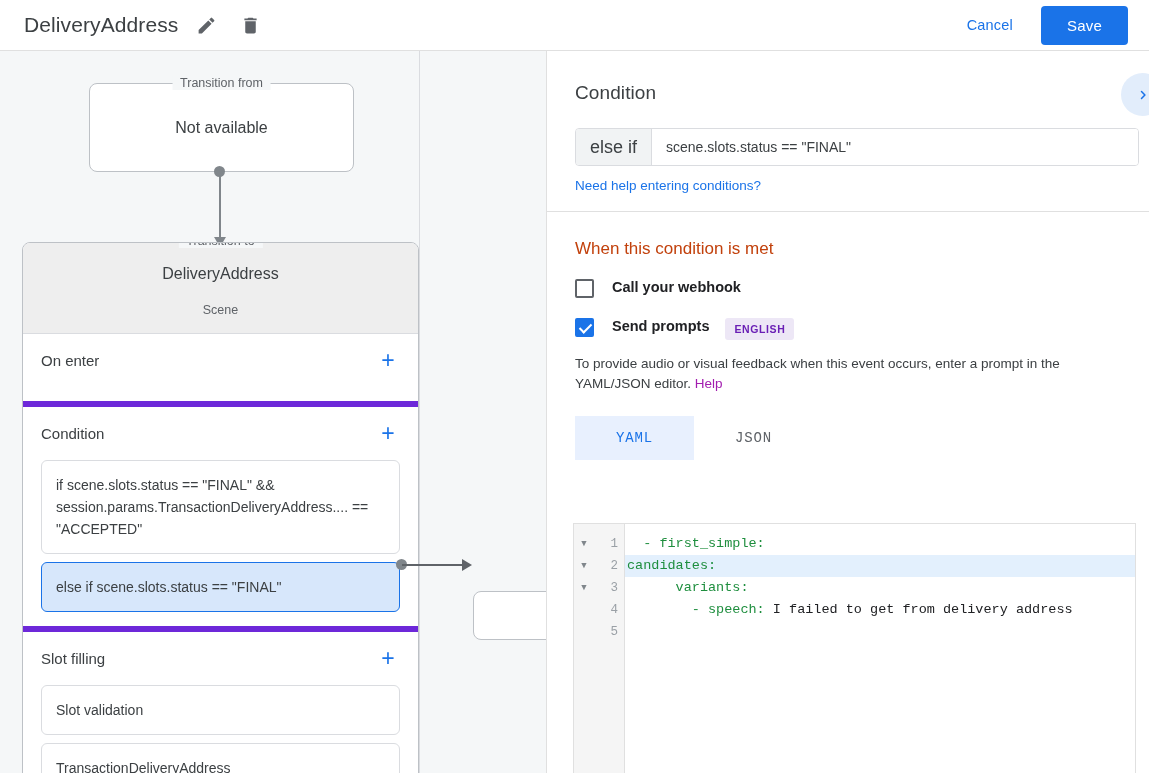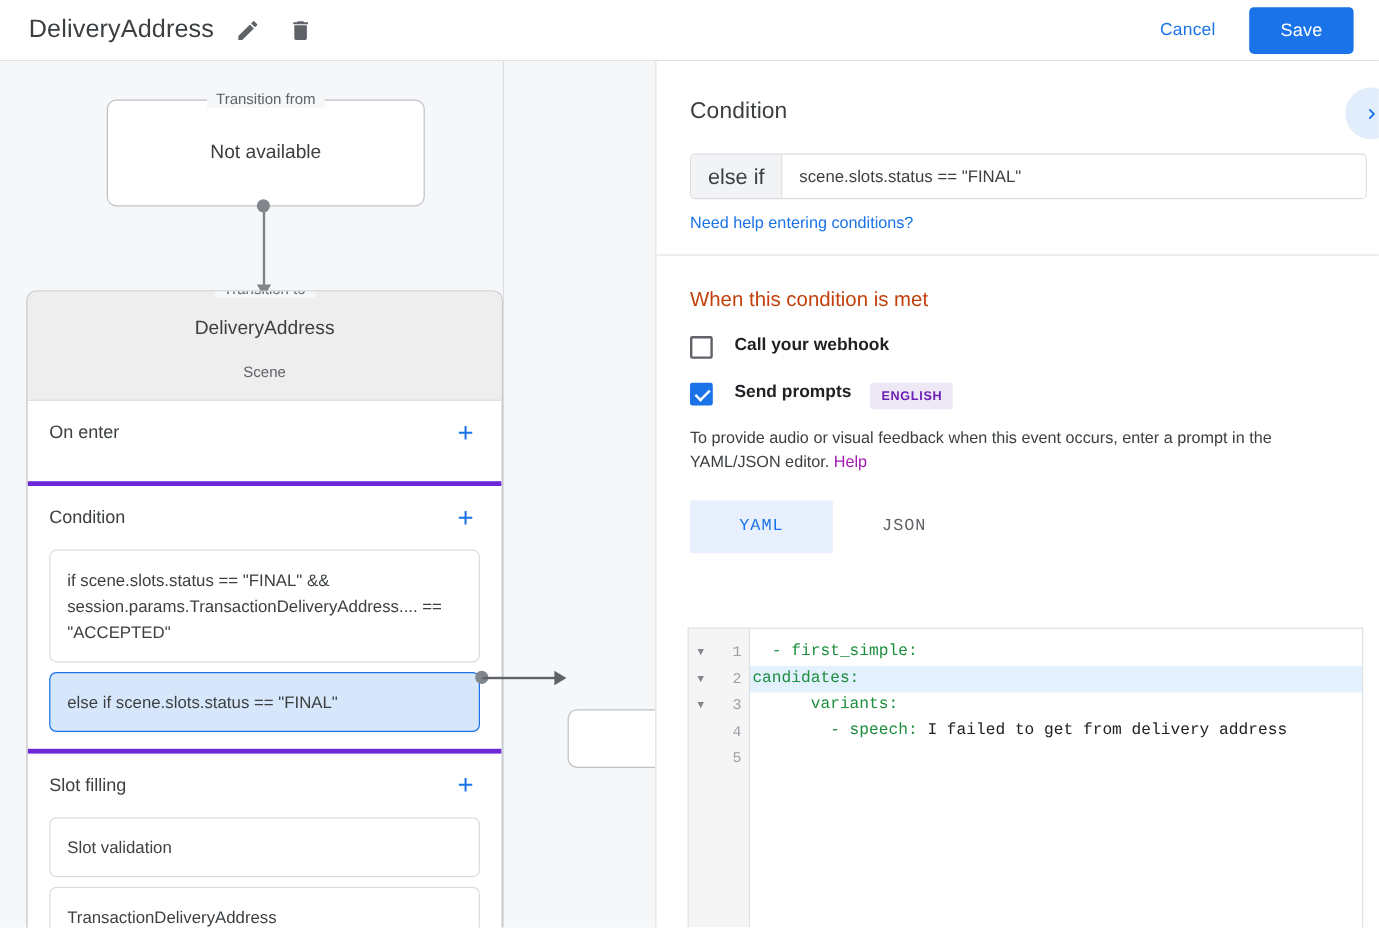--- a/index.html
+++ b/index.html
@@ -155,21 +155,21 @@
     position: absolute; top: -9px; left: 50%;
     transform: translateX(-50%);
     background: #f5f7f8;
     padding: 0 8px;
     font-size: 12.5px;
     color: #5f6368;
   }
   .scene-title { font-size: 16px; color: #3c4043; margin-top: 6px; }
   .scene-sub { font-size: 12.5px; color: #5f6368; margin-top: 20px; }
 
-  .section { border-bottom: 4px solid #6d28d9; padding: 0 18px 14px 18px; }
+  .section { border-bottom: 6px solid #6d28d9; padding: 0 18px 14px 18px; }
   .section:last-child { border-bottom: none; }
   .section-header {
     display: flex; align-items: center; justify-content: space-between;
     height: 53px;
   }
   .section-title { font-size: 15px; color: #3c4043; }
   .plus-btn {
     color: #1a73e8;
     font-size: 23px;
     line-height: 1;

